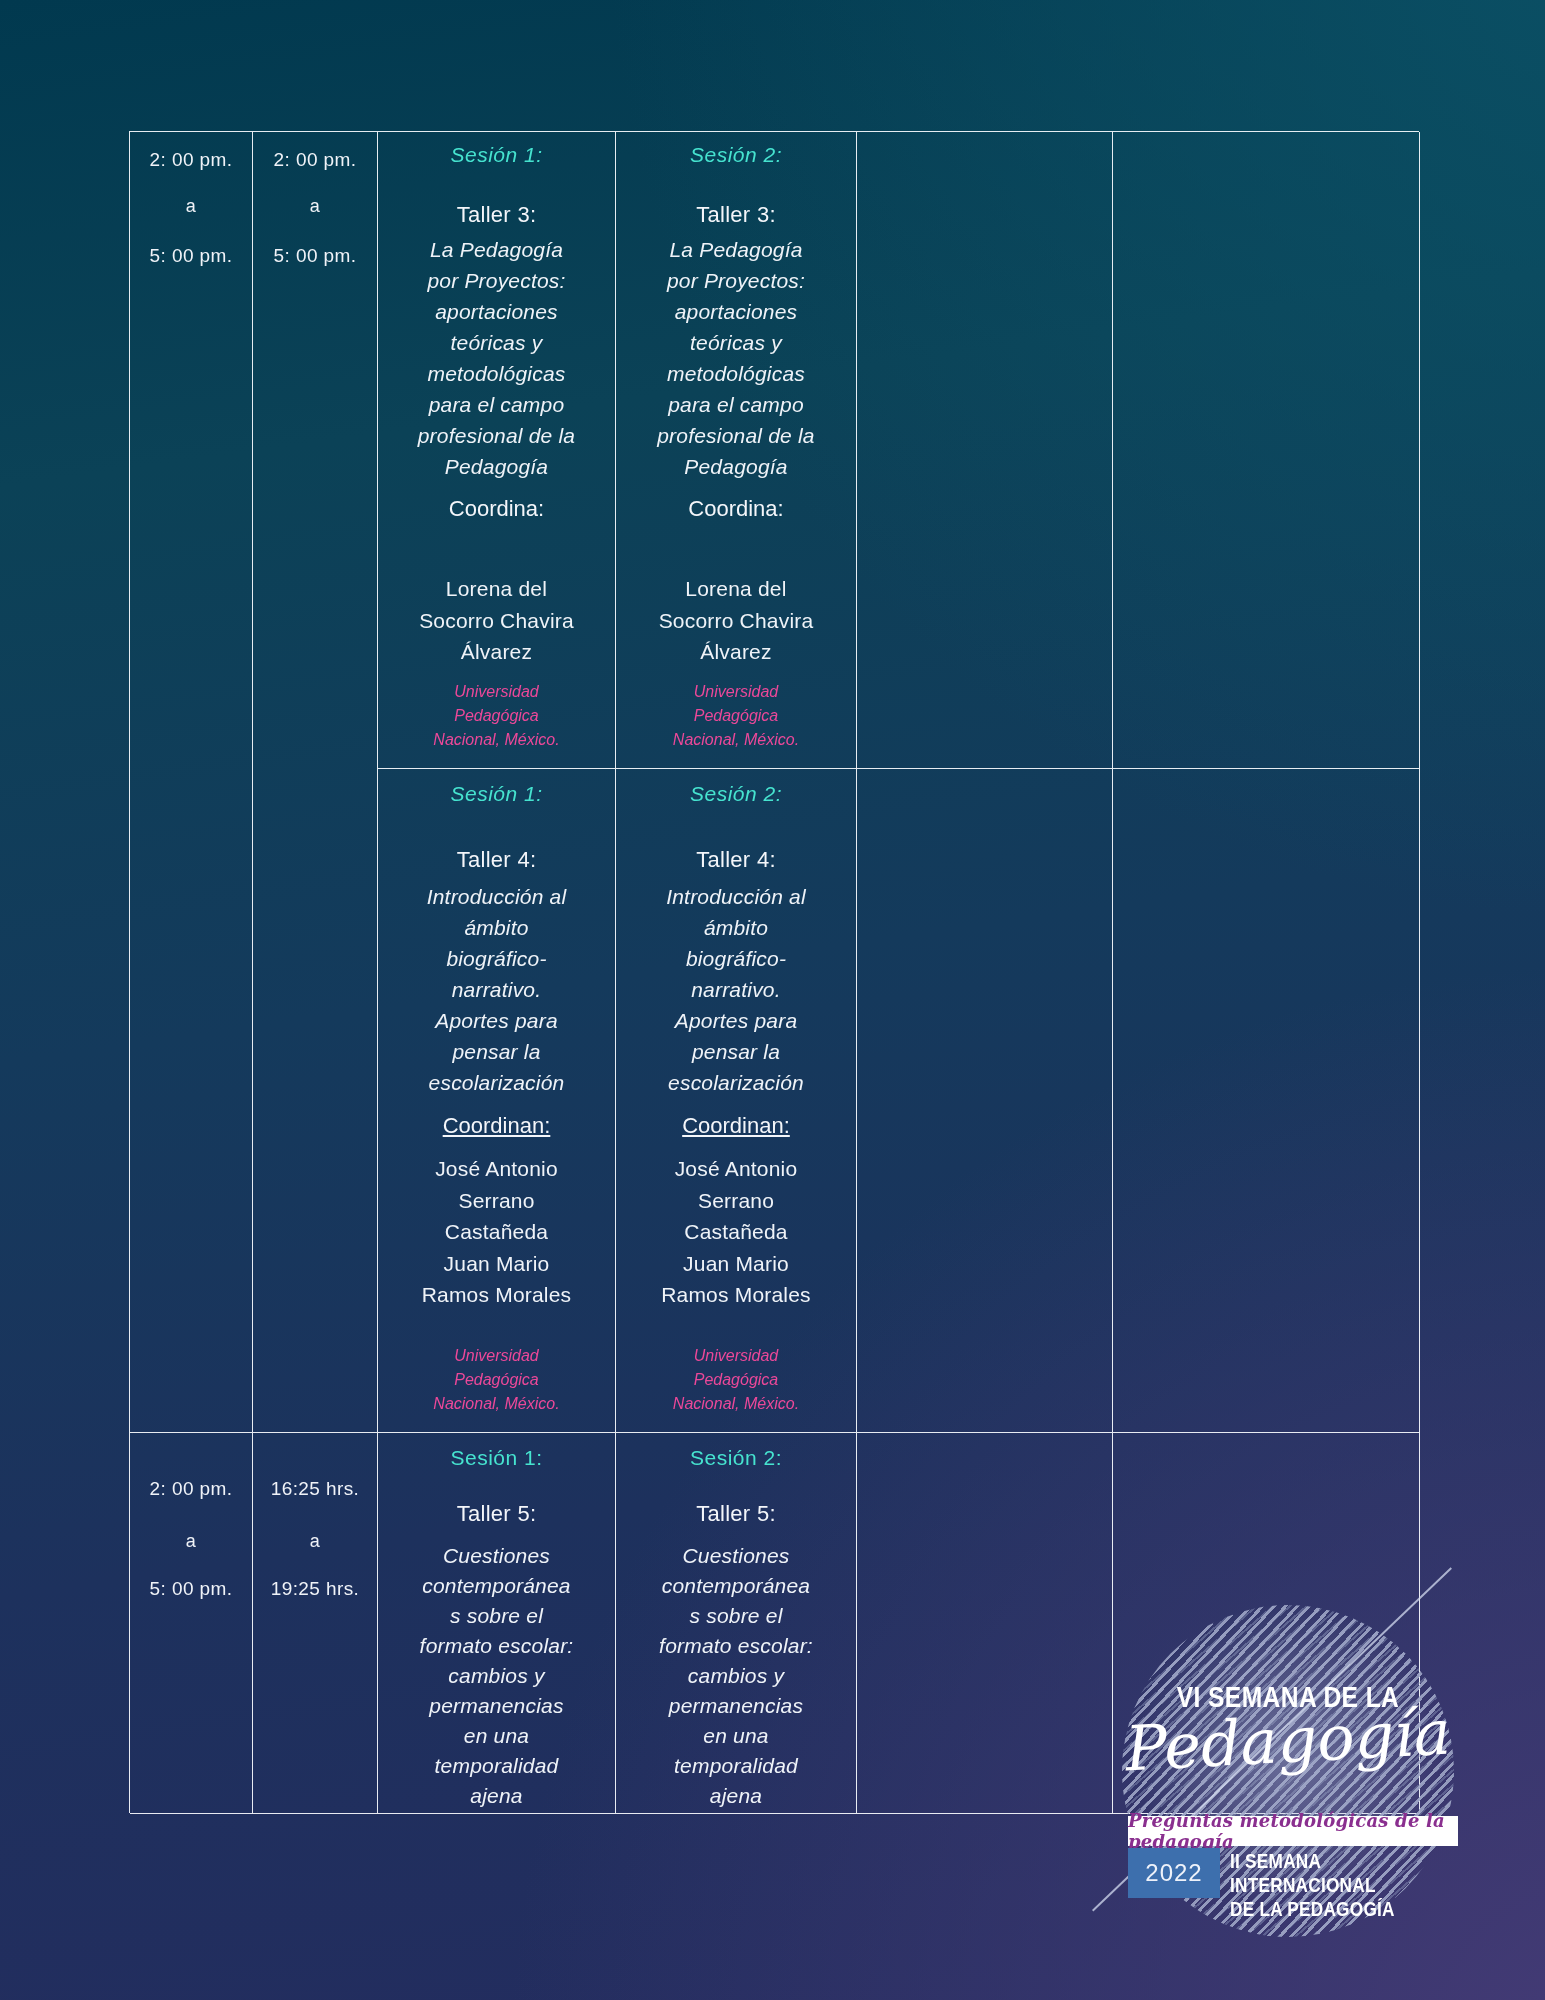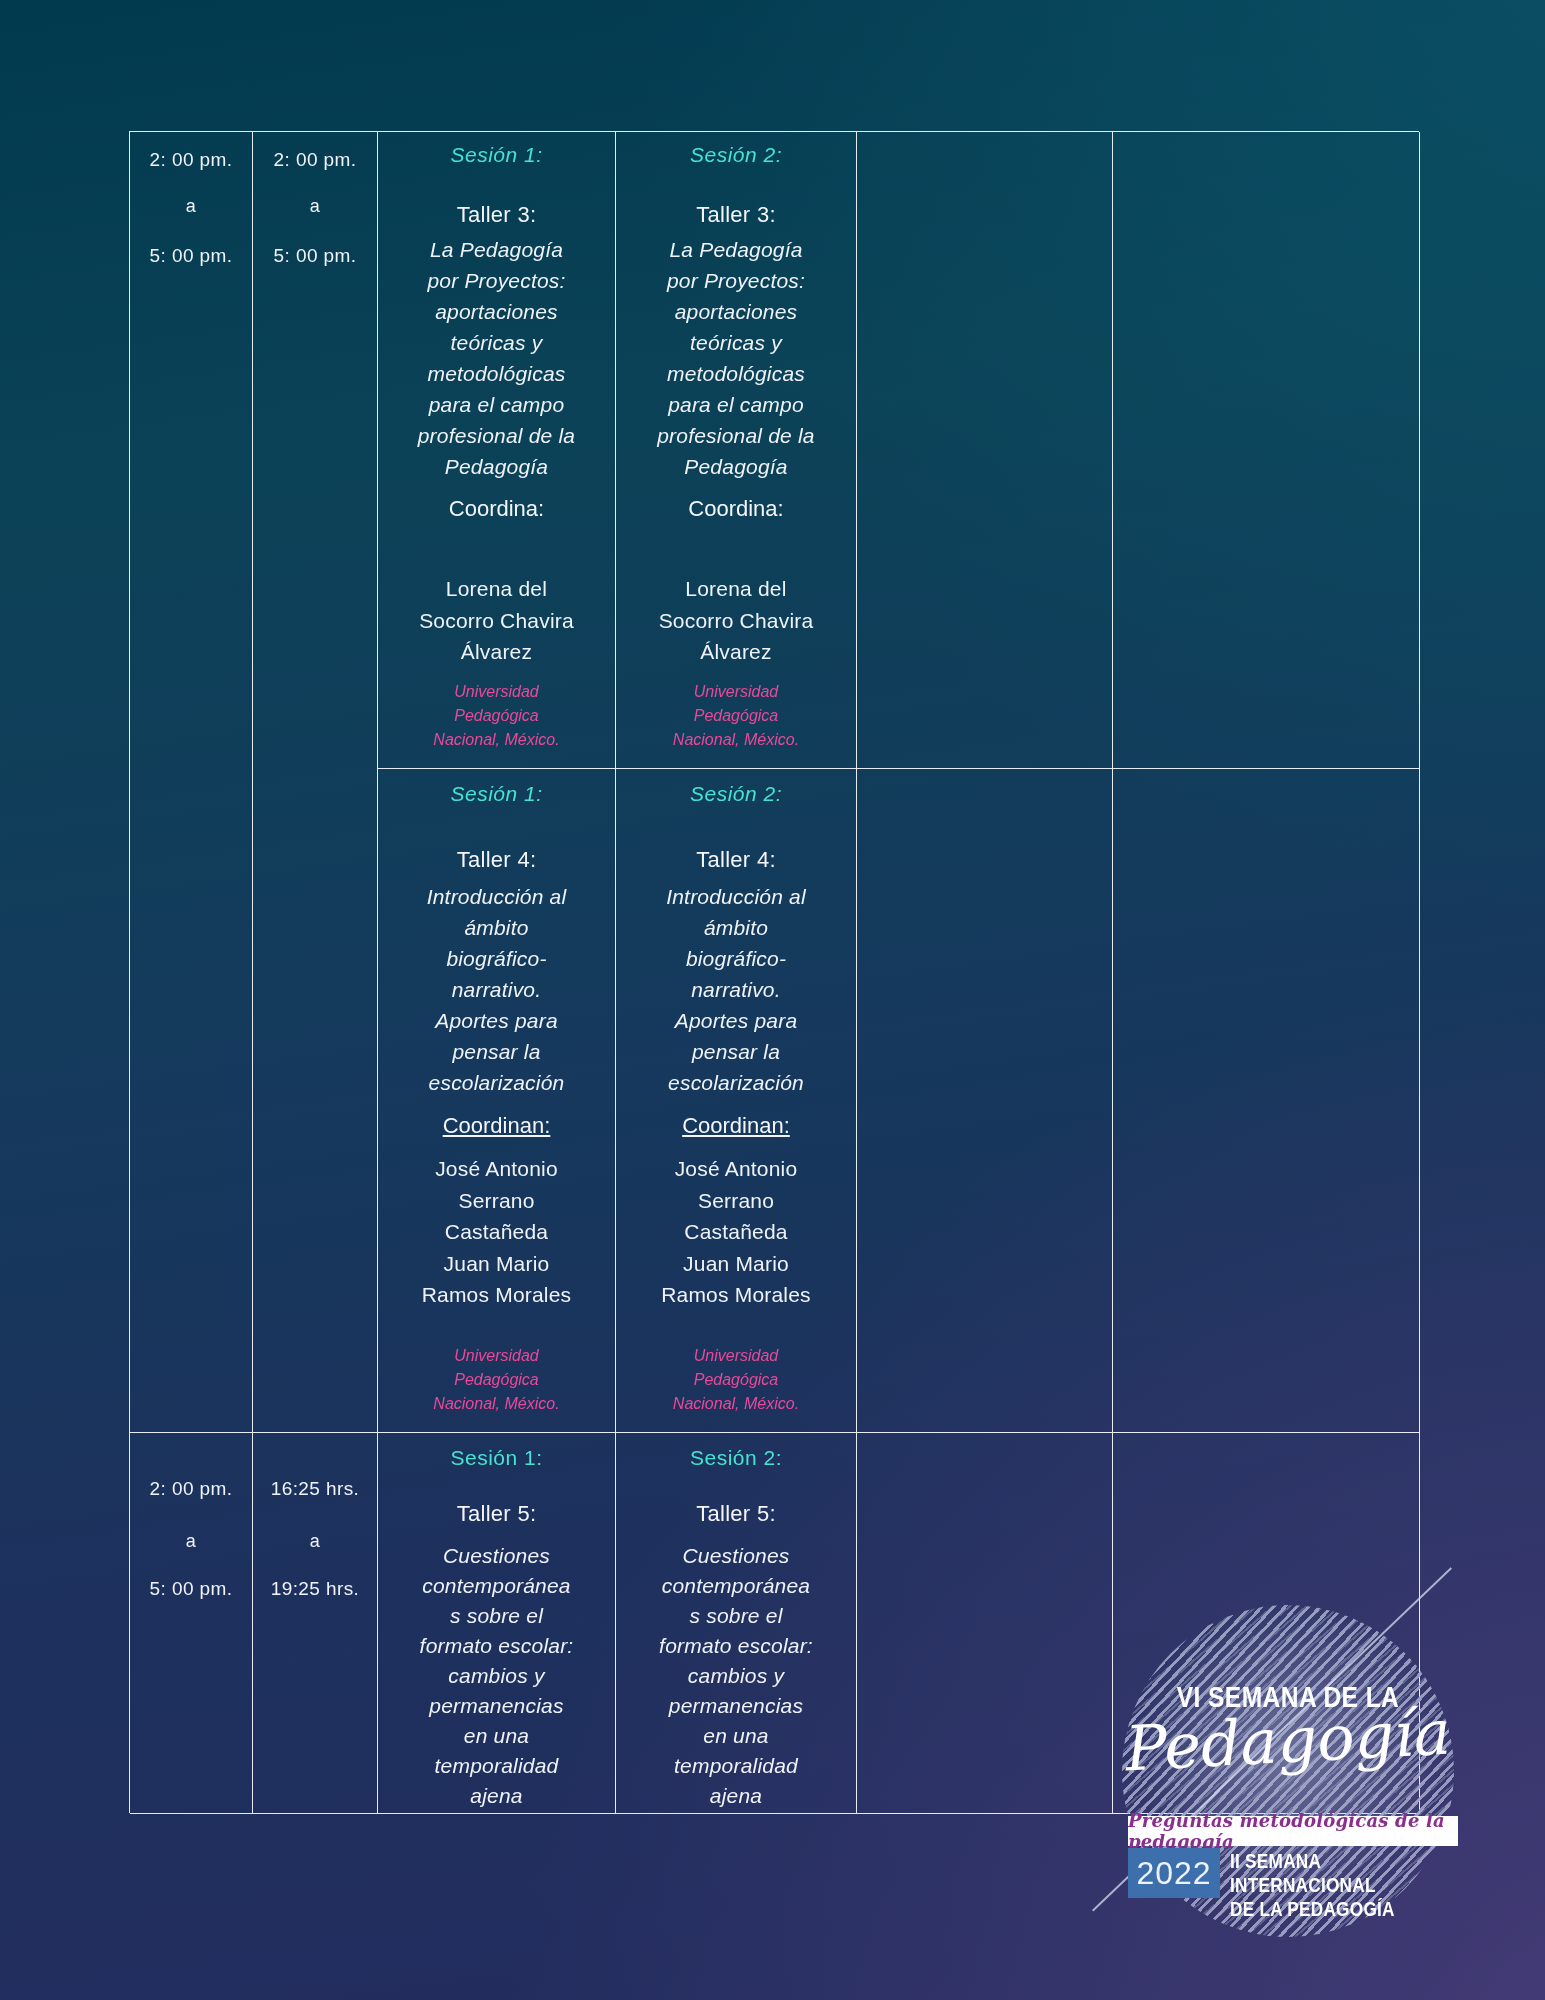--- a/index.html
+++ b/index.html
@@ -86,21 +86,21 @@
   }
   .logo-tagline{
     position:absolute;left:1128px;top:1816px;width:330px;height:30px;
     background:#ffffff;display:flex;align-items:center;justify-content:center;
     font-family:"DejaVu Serif","Liberation Serif",serif;font-style:italic;font-weight:700;
     font-size:18px;color:#8a2f8f;letter-spacing:0.2px;
   }
   .logo-year{
     position:absolute;left:1128px;top:1848px;width:92px;height:50px;
     background:#3d6fad;display:flex;align-items:center;justify-content:center;
-    font-size:32px;letter-spacing:1px;color:#eef2fa;font-weight:500;
+    font-size:24px;letter-spacing:1px;color:#eef2fa;font-weight:500;
   }
   .logo-subtitle{
     position:absolute;left:1230px;top:1849px;width:260px;
     font-size:21px;font-weight:700;line-height:24px;color:#ffffff;
     letter-spacing:0.3px;transform:scaleX(0.82);transform-origin:0 0;text-align:left;
   }
 </style>
 </head>
 <body>
 

